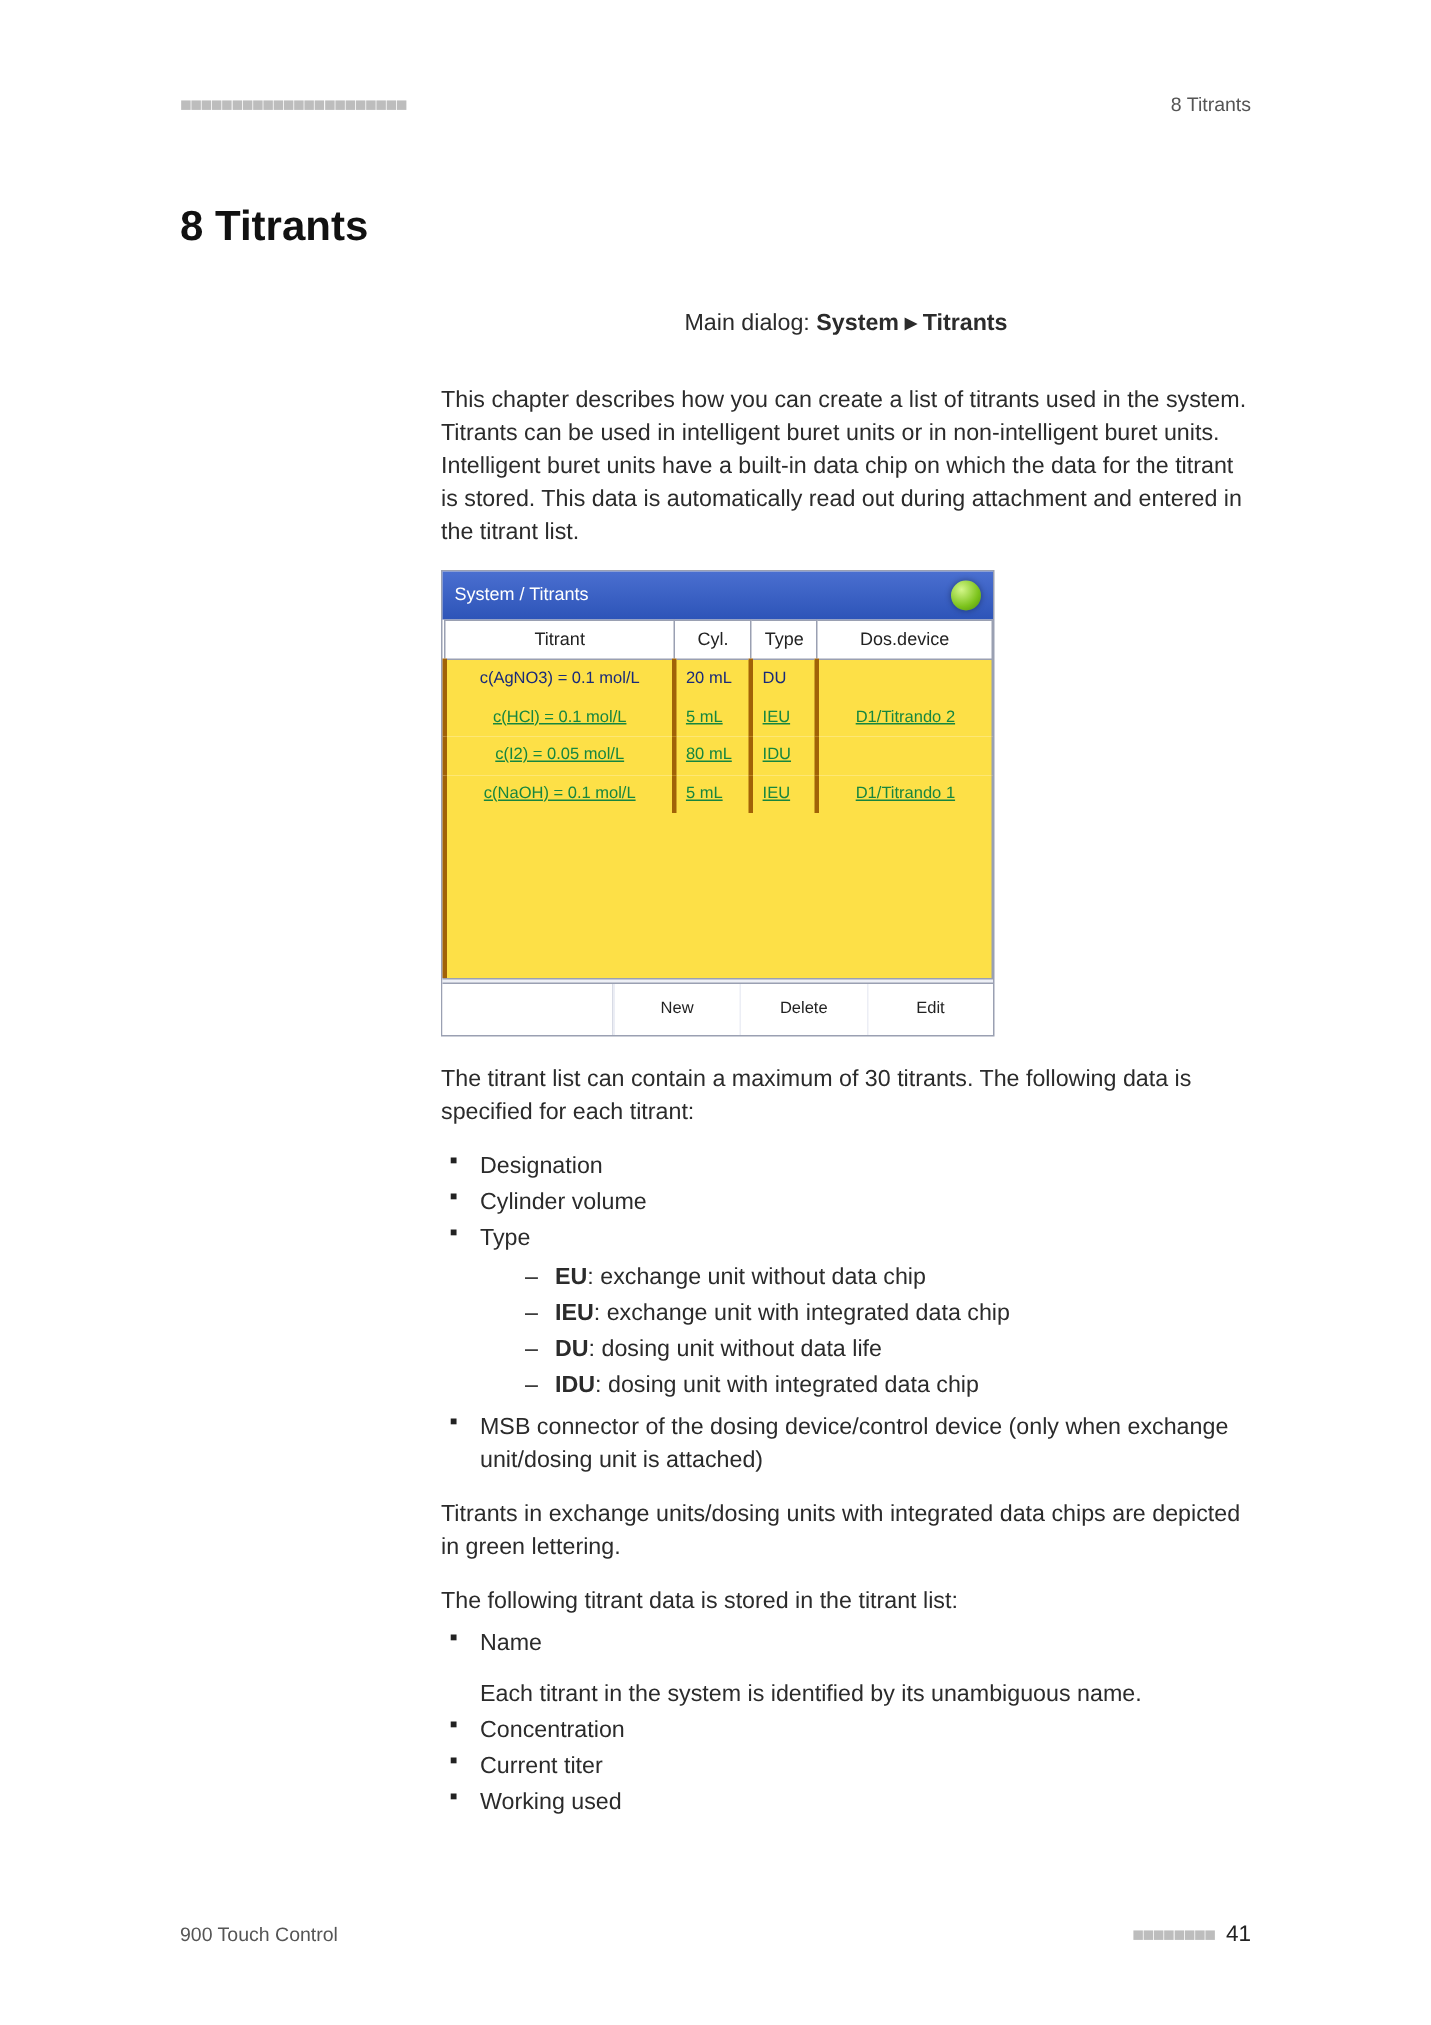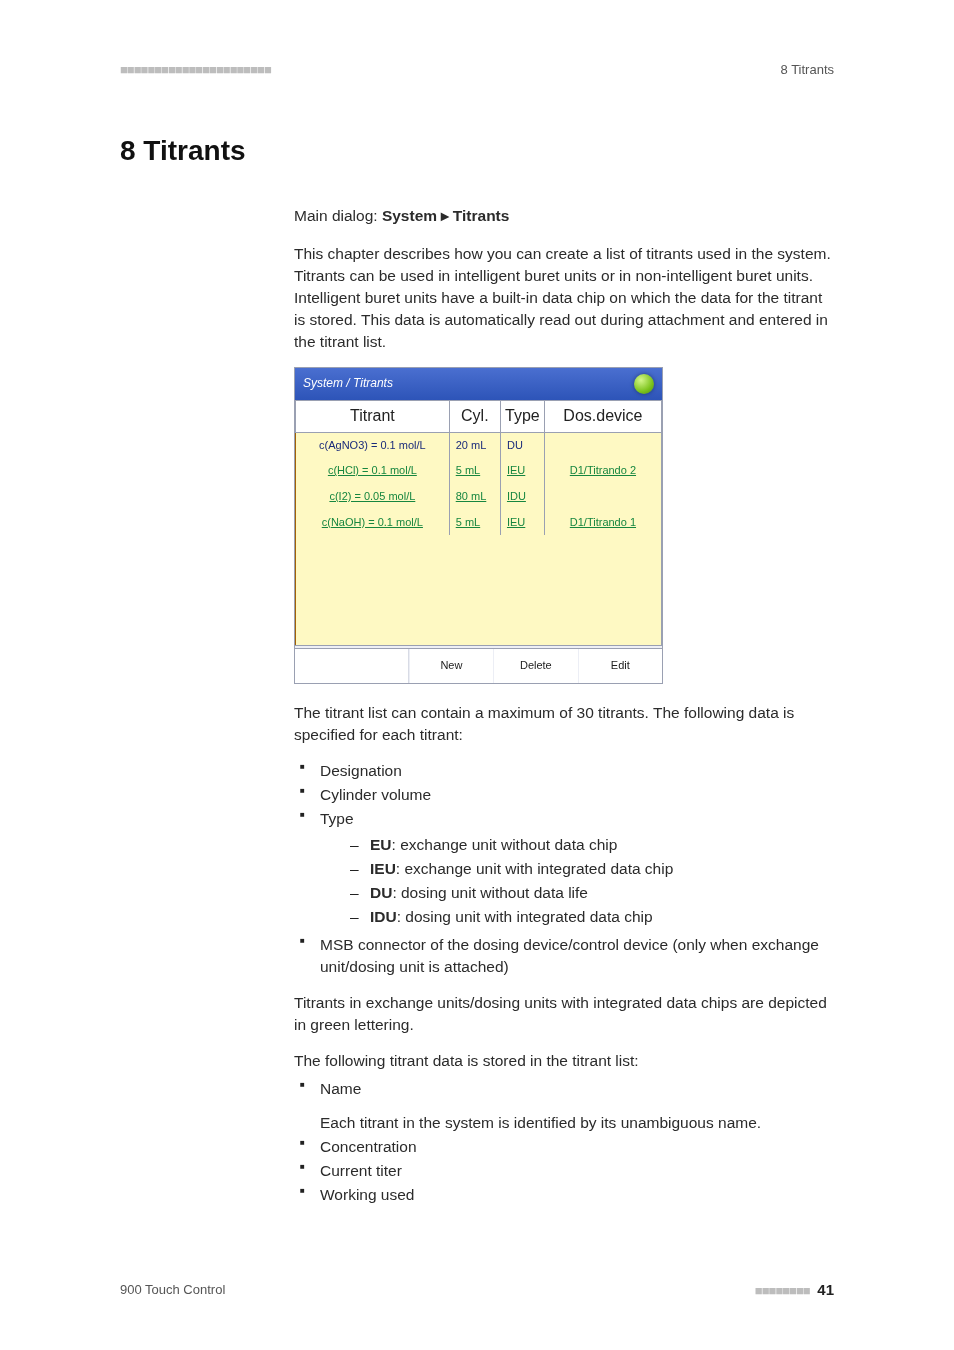--- a/index.html
+++ b/index.html
@@ -3,32 +3,32 @@
 <meta charset="utf-8">
 <style>
   * { box-sizing: border-box; margin: 0; padding: 0; }
   html, body { width: 954px; height: 1350px; background: #fff; font-family: "Segoe UI", Arial, sans-serif; color: #252525; }
   .page { position: relative; width: 954px; height: 1350px; padding: 62px 120px 0 120px; }
   .top-bar { display: flex; justify-content: space-between; align-items: center; font-size: 13px; color: #6e6e6e; margin-bottom: 58px; }
   .top-dashes { letter-spacing: -1px; color: #bdbdbd; }
   .top-label { color: #555; }
   .h1 { font-size: 28px; font-weight: 700; margin-bottom: 38px; color: #111; }
   .content { margin-left: 174px; max-width: 560px; font-size: 15.5px; line-height: 1.42; color: #2b2b2b; }
-  .breadcrumb { margin-bottom: 16px; }
+  .breadcrumb { margin-bottom: 29px; text-align: center; }
   .breadcrumb .label { font-weight: 400; }
   .breadcrumb .strong { font-weight: 700; }
   .breadcrumb .arrow { font-weight: 700; padding: 0 4px; }
   .para { margin-bottom: 14px; }
   
   .shot { width: 369px; border: 1px solid #9aa0b2; margin: 10px 0 18px 0; font-family: Arial, sans-serif; }
-  .shot-titlebar { background: linear-gradient(#4a6fd0,#2d54b8); color: #fff; font-size: 12px; padding: 6px 8px; display: flex; align-items: center; justify-content: space-between; font-style: italic; }
+  .shot-titlebar { background: linear-gradient(#4a6fd0,#2d54b8); color: #fff; font-size: 12px; padding: 6px 8px; display: flex; align-items: center; justify-content: space-between; }
   .shot-titlebar .orb { width: 20px; height: 20px; border-radius: 50%; background: radial-gradient(circle at 35% 30%, #d4f78a, #7cc31c 60%, #4d8a0f); box-shadow: 0 0 4px rgba(0,0,0,.4); }
   .shot-table { width: 100%; border-collapse: collapse; }
-  .shot-table th { background: #fff; font-weight: 400; font-size: 16px; color: #222; border: 1px solid #9aa0b2; padding: 4px 4px; }
-  .shot-table td { font-size: 11px; border-left: 1px solid #a16207; border-right: 1px solid #9aa0b2; padding: 5px 6px; background: #fef9c3; white-space: nowrap; }
+  .shot-table th { background: #fff; font-weight: 400; font-size: 12px; color: #222; border: 1px solid #9aa0b2; padding: 4px 4px; }
+  .shot-table td { font-size: 11px; border-left: 3px solid #a16207; border-right: 1px solid #9aa0b2; padding: 5px 6px; background: #fde047; white-space: nowrap; }
   .shot-table td.first { text-align: center; }
   .shot-table tbody tr td { border-bottom: none; border-top: none; }
   .ichip { color: #16863f; text-decoration: underline; }
   .nochip { color: #192a7a; }
   .shot-body-pad { height: 110px; background: #fff; border-left: 1px solid #9aa0b2; border-right: 1px solid #9aa0b2; }
   .shot-sep { height: 4px; background: #eef0f6; border-top: 1px solid #9aa0b2; border-bottom: 1px solid #9aa0b2; }
   .shot-buttons { display: flex; background: #fff; }
   .shot-spacer { flex: 1.35; border-right: 1px solid #d8dbe5; }
   .shot-btn { flex: 1; text-align: center; font-size: 11px; padding: 9px 0; color: #222; border-left: 1px solid #eceef5; }
   .shot-btn:first-of-type { border-left: none; }
@@ -37,21 +37,21 @@
   ul.sq > li { position: relative; padding-left: 26px; margin: 2px 0; }
   ul.sq > li::before { content: "■"; position: absolute; left: 6px; top: 1px; font-size: 8px; color: #222; }
   ul.dash { list-style: none; padding: 2px 0 2px 30px; }
   ul.dash > li { position: relative; padding-left: 20px; margin: 2px 0; }
   ul.dash > li::before { content: "–"; position: absolute; left: 0; top: 0; color: #222; }
   .li-sub { display: block; margin-top: 12px; }
   .b { font-weight: 700; }
   
   .footer { position: absolute; bottom: 52px; left: 120px; right: 120px; display: flex; justify-content: space-between; align-items: center; font-size: 13px; color: #555; }
   .footer .dashes { color: #bdbdbd; letter-spacing: -1px; margin-right: 4px; }
-  .footer .pn { font-weight: 700; color: #222; font-size: 15px; }
+  .footer .pn { font-weight: 400; color: #222; font-size: 15px; }
 </style>
 </head>
 <body>
 <div class="page">
 
   <div class="top-bar">
     <span class="top-dashes">■■■■■■■■■■■■■■■■■■■■■■</span>
     <span class="top-label">8 Titrants</span>
   </div>
 

